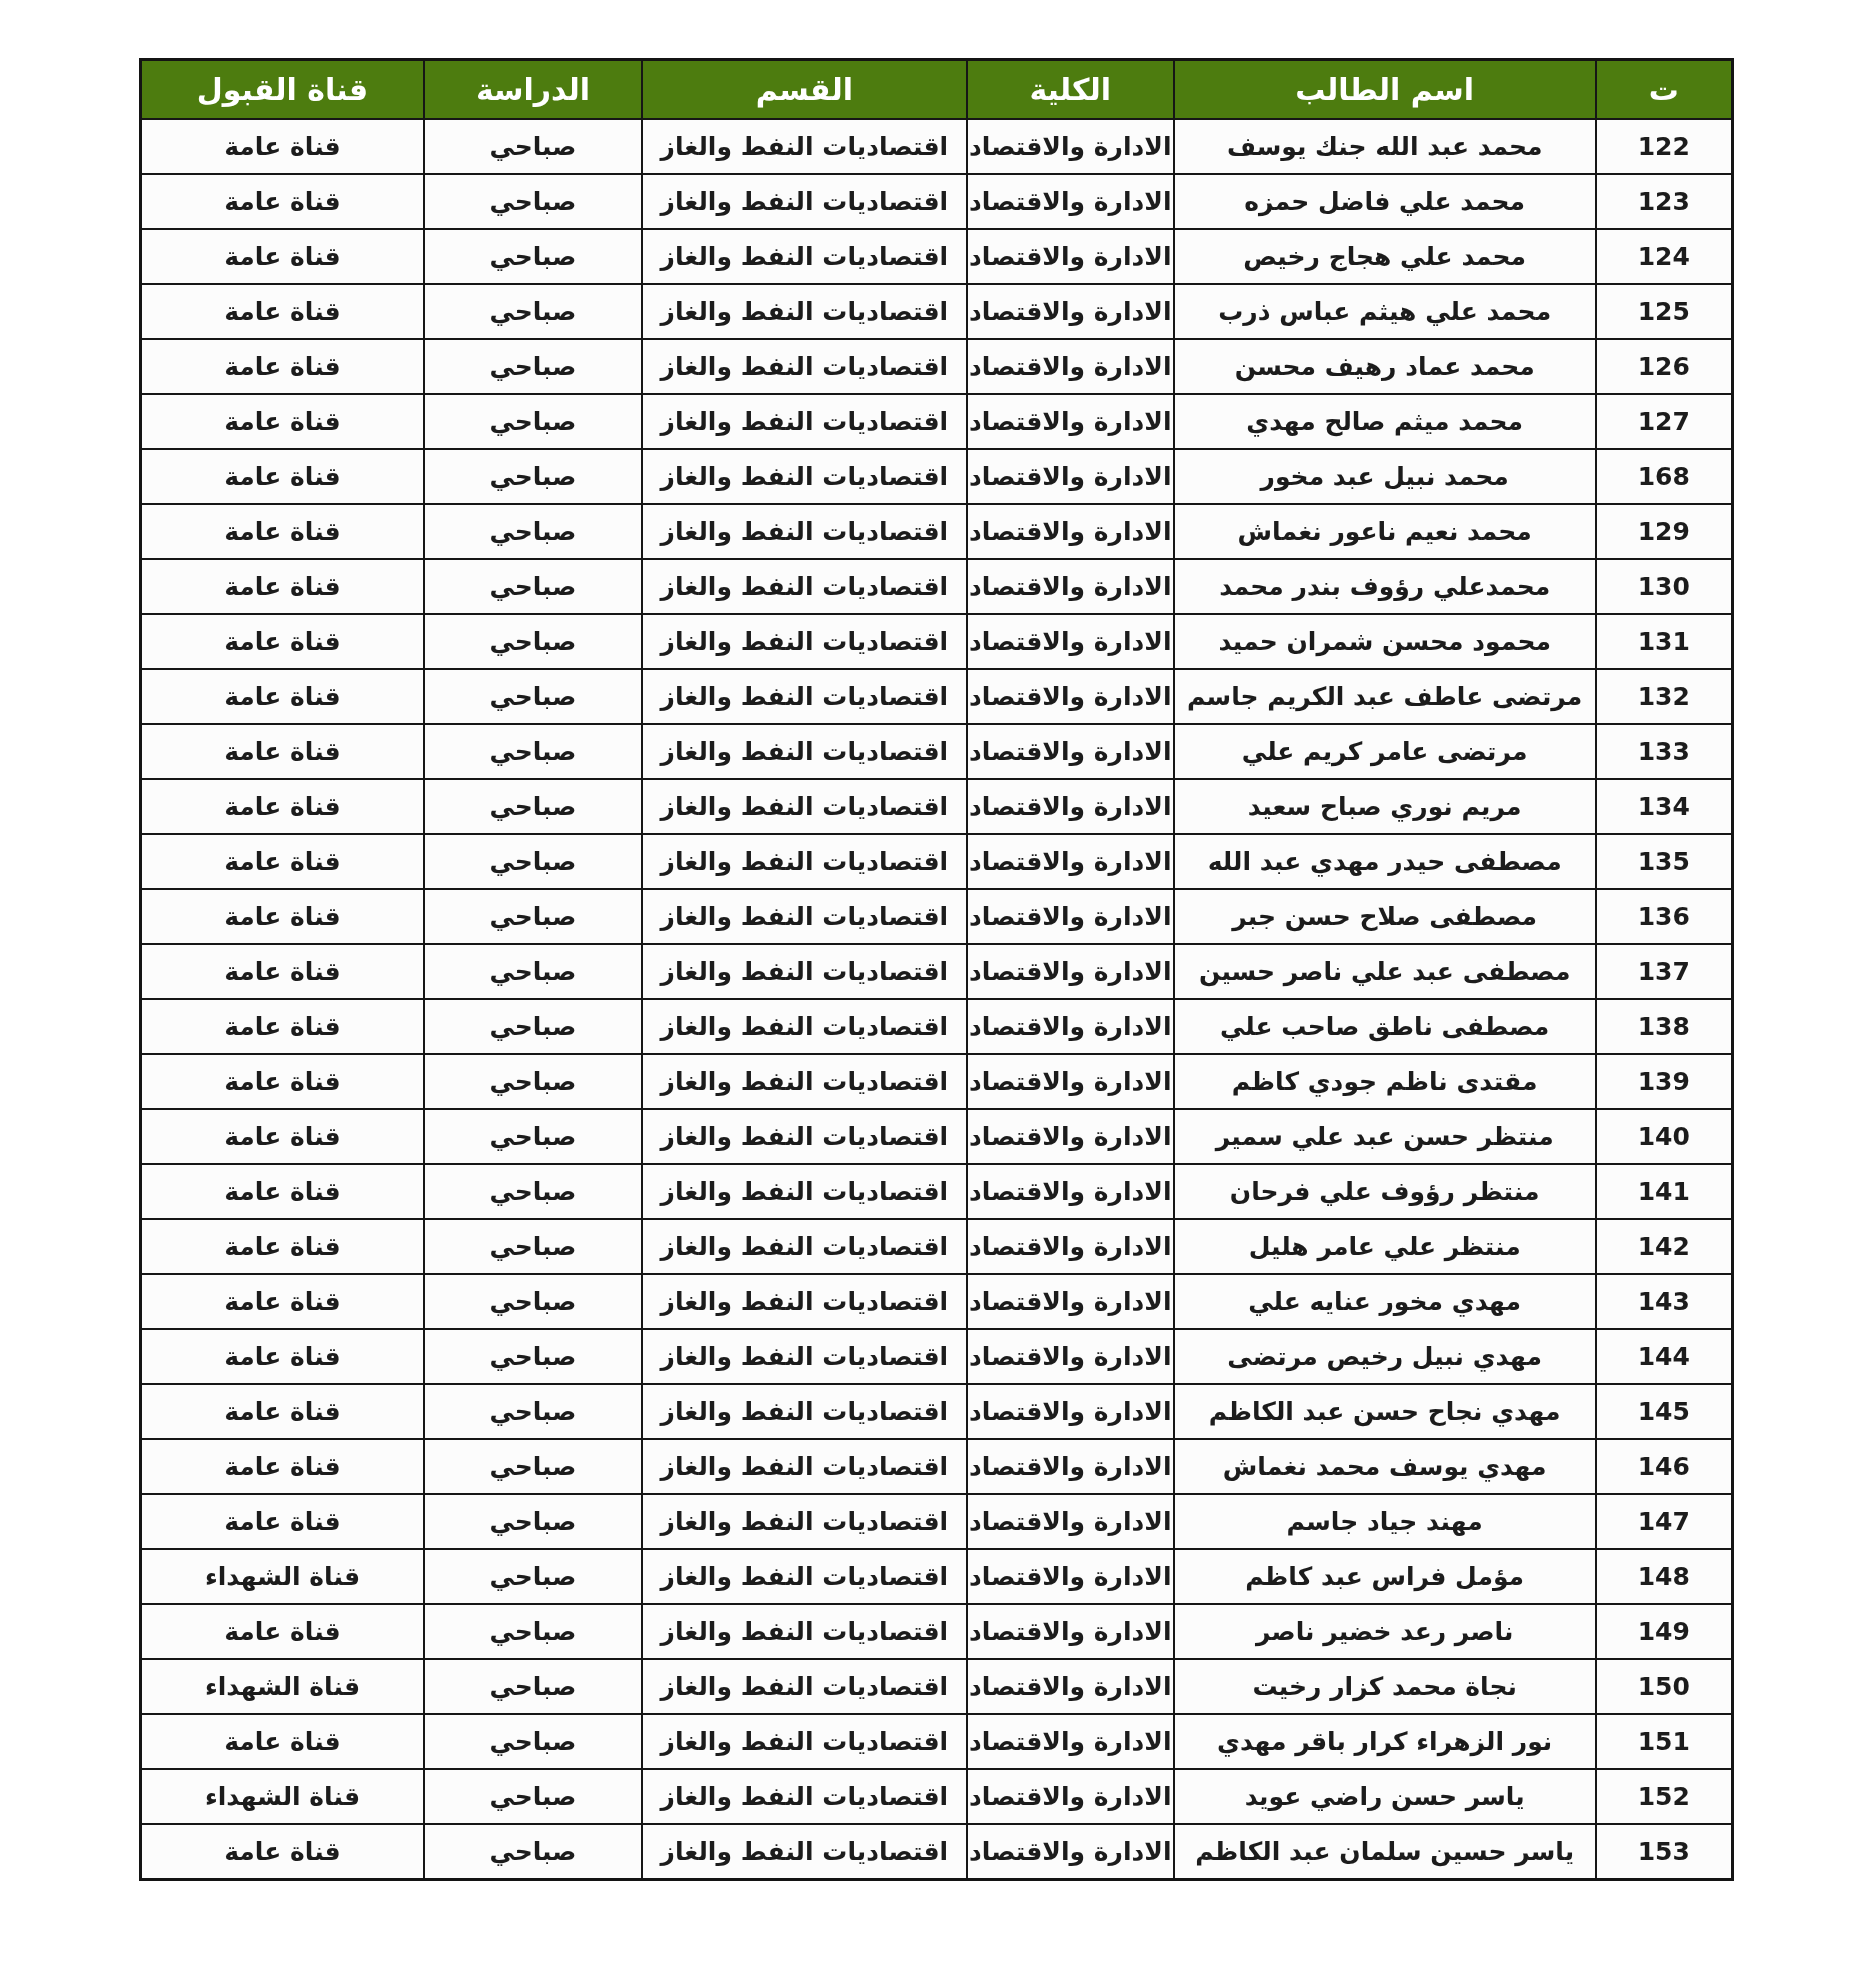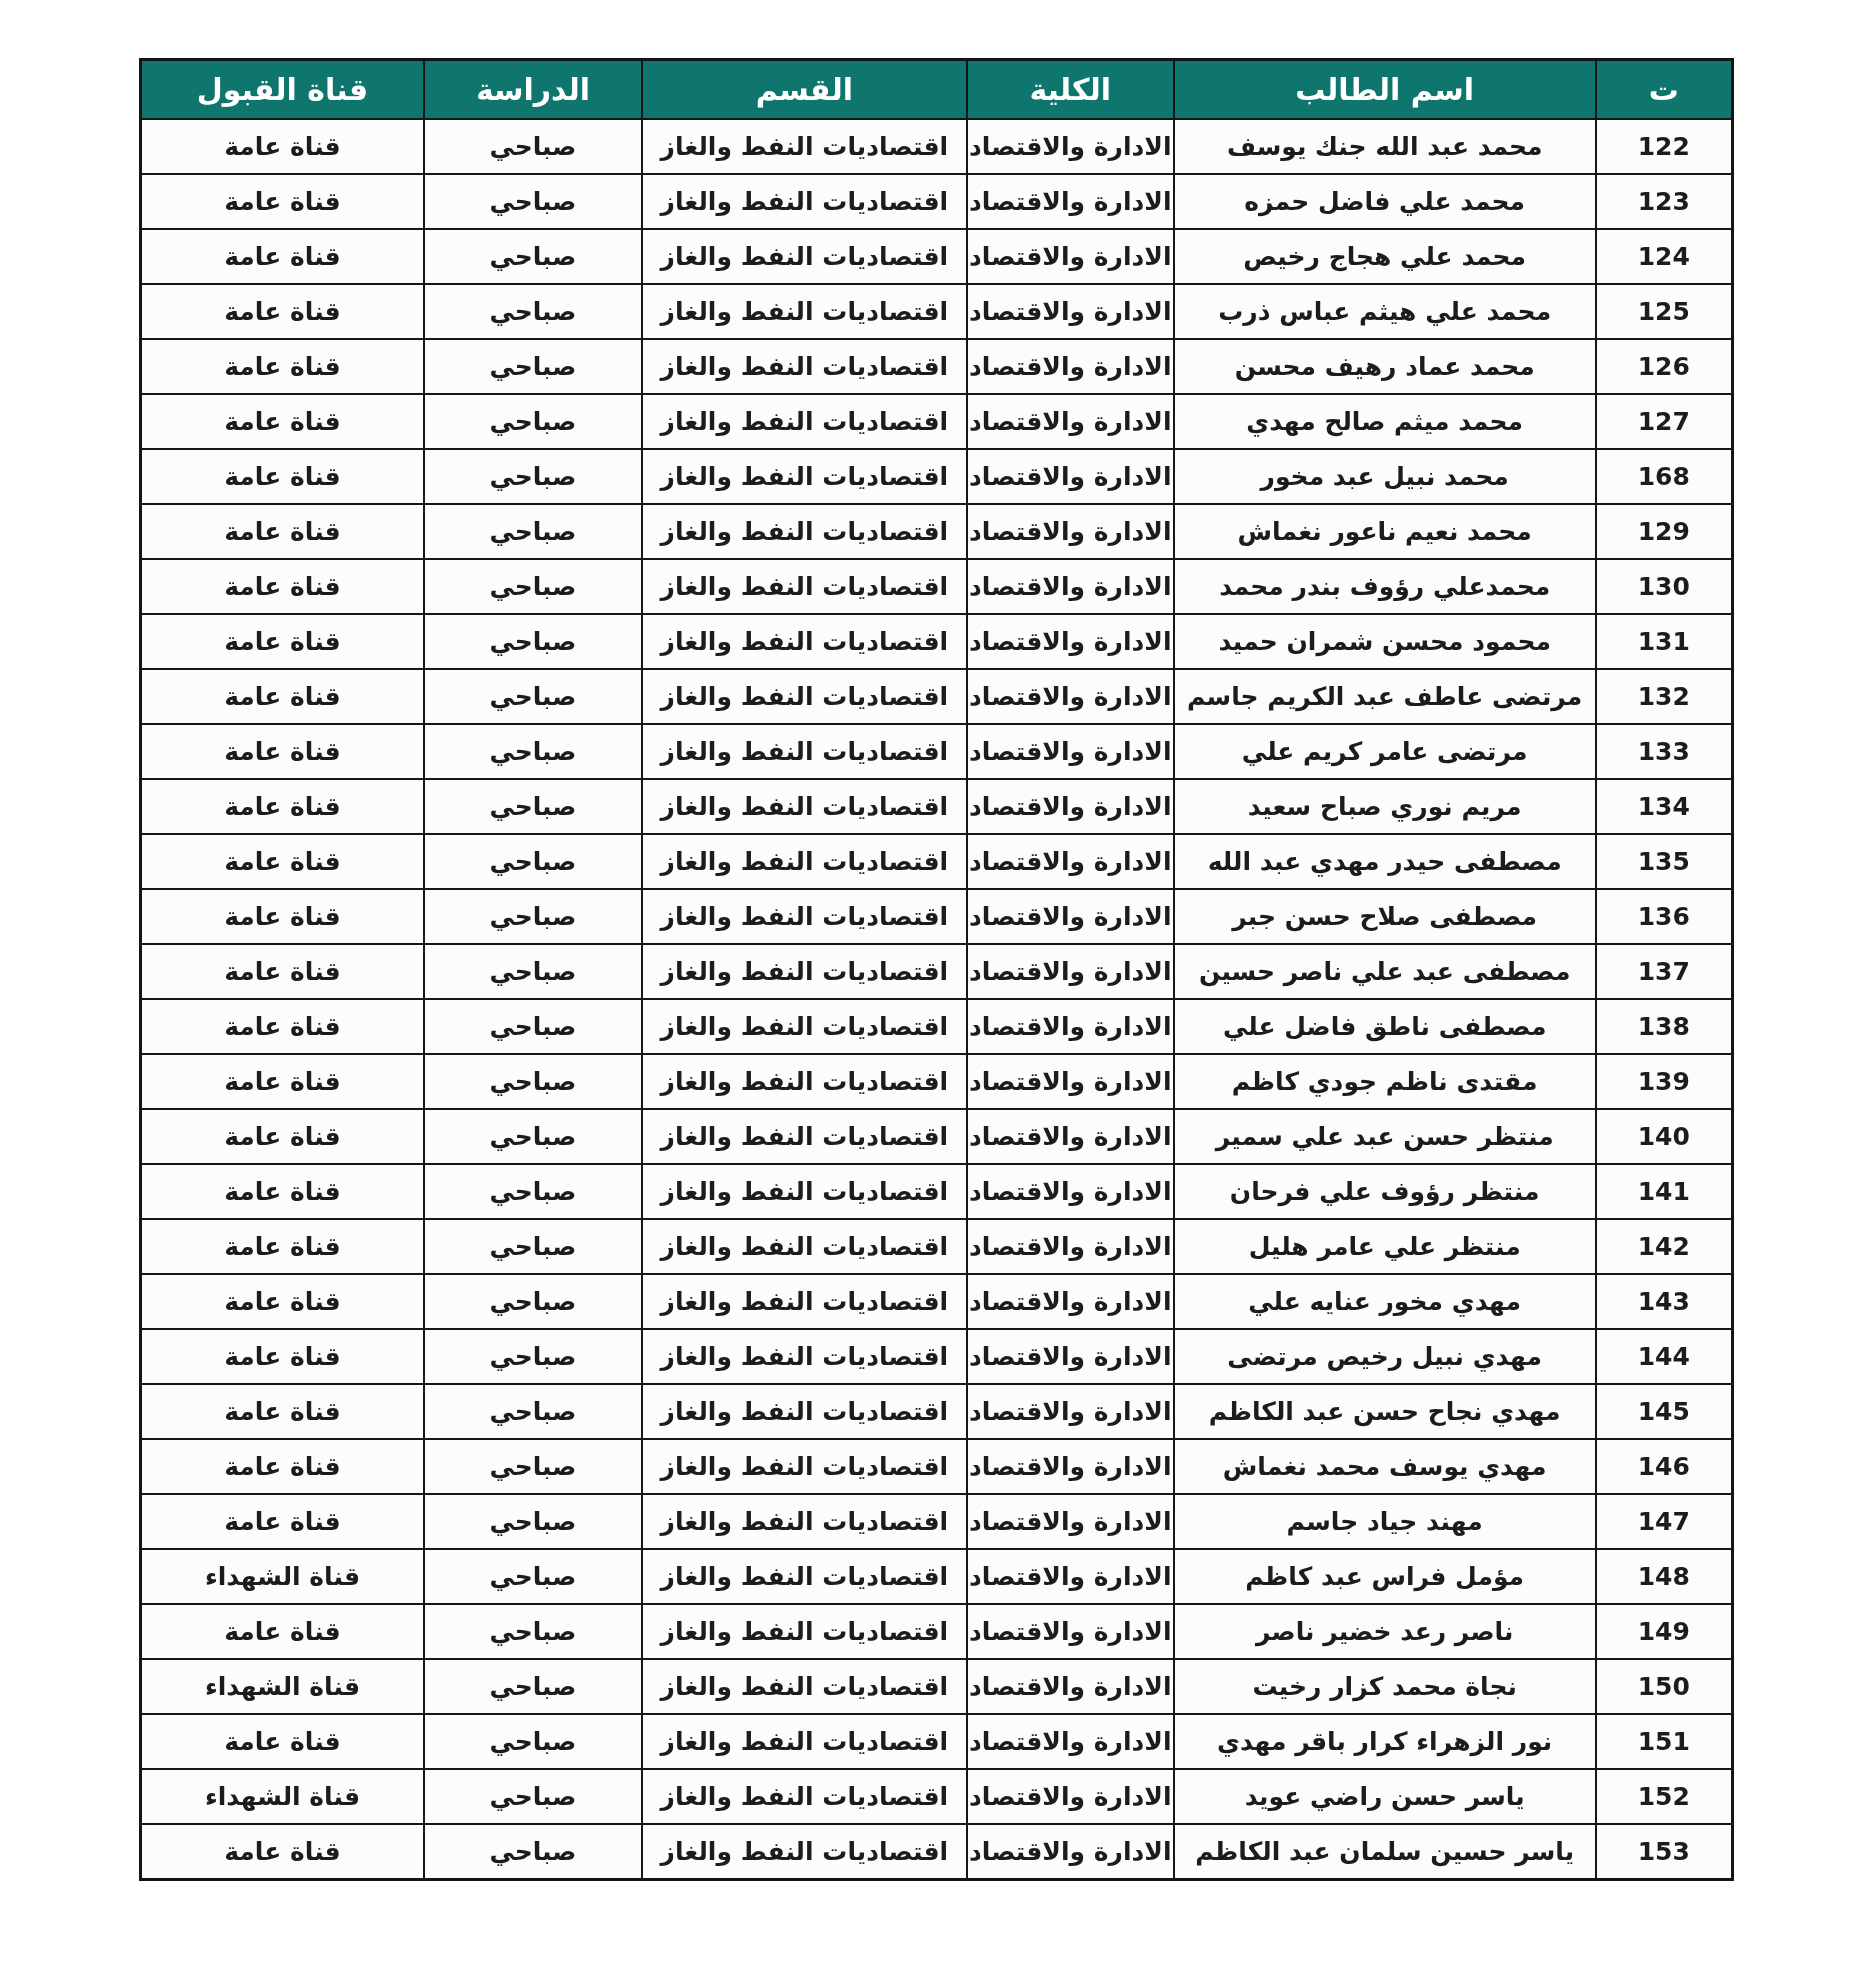--- a/index.html
+++ b/index.html
@@ -23,21 +23,21 @@
     border: 3.9px solid #141414;
   }
   table.students th, table.students td {
     border: 2.6px solid #161616;
     text-align: center;
     vertical-align: middle;
     overflow: hidden;
     white-space: nowrap;
   }
   table.students th {
-    background: #0f766e;
+    background: #4d7c0f;
     color: #ffffff;
     font-size: 30px;
     font-weight: 700;
     height: 55px;
     letter-spacing: 0;
   }
   table.students td {
     background: #fcfcfc;
     color: #1c1c1c;
     font-size: 25px;
@@ -216,21 +216,21 @@
     <td class="c-index">137</td>
     <td>مصطفى عبد علي ناصر حسين</td>
     <td>الادارة والاقتصاد</td>
     <td>اقتصاديات النفط والغاز</td>
     <td>صباحي</td>
     <td>قناة عامة</td>
   </tr>
 
   <tr>
     <td class="c-index">138</td>
-    <td>مصطفى ناطق فاضل علي</td>
+    <td>مصطفى ناطق صاحب علي</td>
     <td>الادارة والاقتصاد</td>
     <td>اقتصاديات النفط والغاز</td>
     <td>صباحي</td>
     <td>قناة عامة</td>
   </tr>
 
   <tr>
     <td class="c-index">139</td>
     <td>مقتدى ناظم جودي كاظم</td>
     <td>الادارة والاقتصاد</td>

